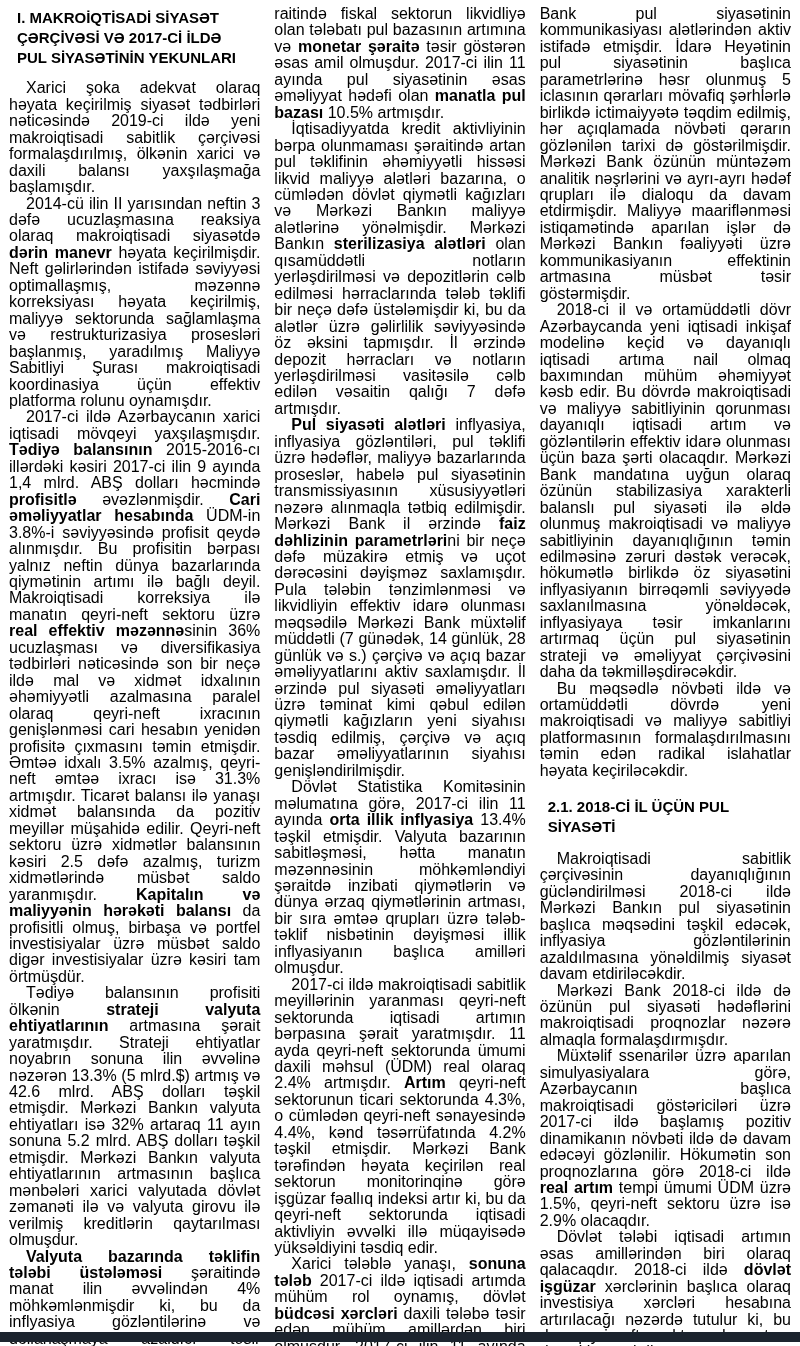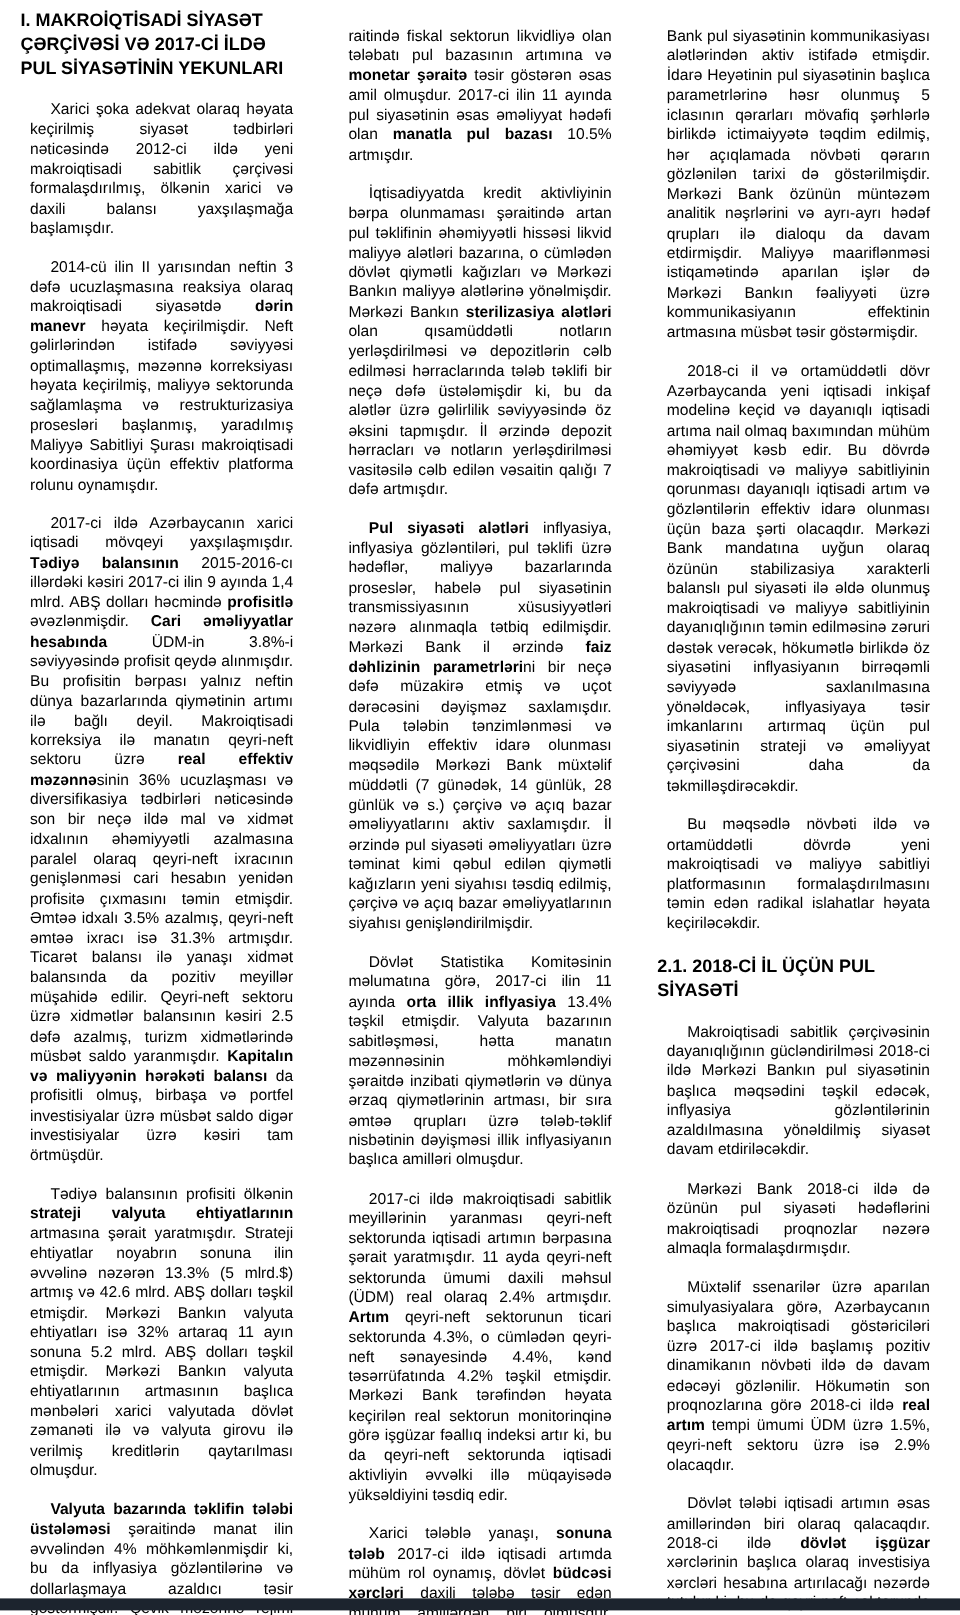--- a/index.html
+++ b/index.html
@@ -31,24 +31,24 @@
     font-weight: bold;
     text-align: left;
     line-height: 1.32;
     margin: 2px 8px 13px 8px;
   }
   .col h2.heading:not(:first-child) {
     margin-top: 18px;
     margin-bottom: 14px;
   }
   p.para {
-    font-size: 13px;
+    font-size: 16px;
     line-height: 16.45px;
     text-align: justify;
-    margin: 16px;
+    margin: 0;
     text-indent: 17px;
     hyphens: auto;
     -webkit-hyphens: auto;
     overflow-wrap: break-word;
   }
   p.para.cont {
     text-indent: 0;
   }
   b { font-weight: bold; }
   .footer-bar {
@@ -59,21 +59,21 @@
     height: 10px;
     background: #1c242e;
   }
 </style>
 </head>
 <body>
 
 <div class="page">
   <div class="col">
       <h2 class="heading">I. MAKROİQTİSADİ SİYASƏT ÇƏRÇİVƏSİ VƏ 2017-Cİ İLDƏ PUL SİYASƏTİNİN YEKUNLARI</h2>
-      <p class="para">Xarici şoka adekvat olaraq həyata keçirilmiş siyasət tədbirləri nəticəsində 2012-ci ildə yeni makroiqtisadi sabitlik çərçivəsi formalaşdırılmış, ölkənin xarici və daxili balansı yaxşılaşmağa başlamışdır.</p>
+      <p class="para">Xarici şoka adekvat olaraq həyata keçirilmiş siyasət tədbirləri nəticəsində 2019-ci ildə yeni makroiqtisadi sabitlik çərçivəsi formalaşdırılmış, ölkənin xarici və daxili balansı yaxşılaşmağa başlamışdır.</p>
       <p class="para">2014-cü ilin II yarısından neftin 3 dəfə ucuzlaşmasına reaksiya olaraq makroiqtisadi siyasətdə <b>dərin manevr</b> həyata keçirilmişdir. Neft gəlirlərindən istifadə səviyyəsi optimallaşmış, məzənnə korreksiyası həyata keçirilmiş, maliyyə sektorunda sağlamlaşma və restrukturizasiya prosesləri başlanmış, yaradılmış Maliyyə Sabitliyi Şurası makroiqtisadi koordinasiya üçün effektiv platforma rolunu oynamışdır.</p>
       <p class="para">2017-ci ildə Azərbaycanın xarici iqtisadi mövqeyi yaxşılaşmışdır. <b>Tədiyə balansının</b> 2015-2016-cı illərdəki kəsiri 2017-ci ilin 9 ayında 1,4 mlrd. ABŞ dolları həcmində <b>profisitlə</b> əvəzlənmişdir. <b>Cari əməliyyatlar hesabında</b> ÜDM-in 3.8%-i səviyyəsində profisit qeydə alınmışdır. Bu profisitin bərpası yalnız neftin dünya bazarlarında qiymətinin artımı ilə bağlı deyil. Makroiqtisadi korreksiya ilə manatın qeyri-neft sektoru üzrə <b>real effektiv məzənnə</b>sinin 36% ucuzlaşması və diversifikasiya tədbirləri nəticəsində son bir neçə ildə mal və xidmət idxalının əhəmiyyətli azalmasına paralel olaraq qeyri-neft ixracının genişlənməsi cari hesabın yenidən profisitə çıxmasını təmin etmişdir. Əmtəə idxalı 3.5% azalmış, qeyri-neft əmtəə ixracı isə 31.3% artmışdır. Ticarət balansı ilə yanaşı xidmət balansında da pozitiv meyillər müşahidə edilir. Qeyri-neft sektoru üzrə xidmətlər balansının kəsiri 2.5 dəfə azalmış, turizm xidmətlərində müsbət saldo yaranmışdır. <b>Kapitalın və maliyyənin hərəkəti balansı</b> da profisitli olmuş, birbaşa və portfel investisiyalar üzrə müsbət saldo digər investisiyalar üzrə kəsiri tam örtmüşdür.</p>
       <p class="para">Tədiyə balansının profisiti ölkənin <b>strateji valyuta ehtiyatlarının</b> artmasına şərait yaratmışdır. Strateji ehtiyatlar noyabrın sonuna ilin əvvəlinə nəzərən 13.3% (5 mlrd.$) artmış və 42.6 mlrd. ABŞ dolları təşkil etmişdir. Mərkəzi Bankın valyuta ehtiyatları isə 32% artaraq 11 ayın sonuna 5.2 mlrd. ABŞ dolları təşkil etmişdir. Mərkəzi Bankın valyuta ehtiyatlarının artmasının başlıca mənbələri xarici valyutada dövlət zəmanəti ilə və valyuta girovu ilə verilmiş kreditlərin qaytarılması olmuşdur.</p>
       <p class="para"><b>Valyuta bazarında təklifin tələbi üstələməsi</b> şəraitində manat ilin əvvəlindən 4% möhkəmlənmişdir ki, bu da inflyasiya gözləntilərinə və dollarlaşmaya azaldıcı təsir göstərmişdir. Çevik məzənnə rejimi şəraitində II rübdən sonra milli valyuta əlavə möhkəmlənmə təzyiqi altında olmuşdur. Manatın əhəmiyyətli möhkəmlənməsi bir sıra mikro və makro risklərin reallaşmasına yol aça bilərdi.</p>
       <p class="para">Valyuta bazarında təklifin tələbi üstələməsi, büdcəyə valyuta transfertlərinin reallaşması ilə bağlı çətinliklər şə-</p>
     </div>
   <div class="col">
       <p class="para cont">raitində fiskal sektorun likvidliyə olan tələbatı pul bazasının artımına və <b>monetar şəraitə</b> təsir göstərən əsas amil olmuşdur. 2017-ci ilin 11 ayında pul siyasətinin əsas əməliyyat hədəfi olan <b>manatla pul bazası</b> 10.5% artmışdır.</p>
       <p class="para">İqtisadiyyatda kredit aktivliyinin bərpa olunmaması şəraitində artan pul təklifinin əhəmiyyətli hissəsi likvid maliyyə alətləri bazarına, o cümlədən dövlət qiymətli kağızları və Mərkəzi Bankın maliyyə alətlərinə yönəlmişdir. Mərkəzi Bankın <b>sterilizasiya alətləri</b> olan qısamüddətli notların yerləşdirilməsi və depozitlərin cəlb edilməsi hərraclarında tələb təklifi bir neçə dəfə üstələmişdir ki, bu da alətlər üzrə gəlirlilik səviyyəsində öz əksini tapmışdır. İl ərzində depozit hərracları və notların yerləşdirilməsi vasitəsilə cəlb edilən vəsaitin qalığı 7 dəfə artmışdır.</p>
       <p class="para"><b>Pul siyasəti alətləri</b> inflyasiya, inflyasiya gözləntiləri, pul təklifi üzrə hədəflər, maliyyə bazarlarında proseslər, habelə pul siyasətinin transmissiyasının xüsusiyyətləri nəzərə alınmaqla tətbiq edilmişdir. Mərkəzi Bank il ərzində <b>faiz dəhlizinin parametrləri</b>ni bir neçə dəfə müzakirə etmiş və uçot dərəcəsini dəyişməz saxlamışdır. Pula tələbin tənzimlənməsi və likvidliyin effektiv idarə olunması məqsədilə Mərkəzi Bank müxtəlif müddətli (7 günədək, 14 günlük, 28 günlük və s.) çərçivə və açıq bazar əməliyyatlarını aktiv saxlamışdır. İl ərzində pul siyasəti əməliyyatları üzrə təminat kimi qəbul edilən qiymətli kağızların yeni siyahısı təsdiq edilmiş, çərçivə və açıq bazar əməliyyatlarının siyahısı genişləndirilmişdir.</p>

